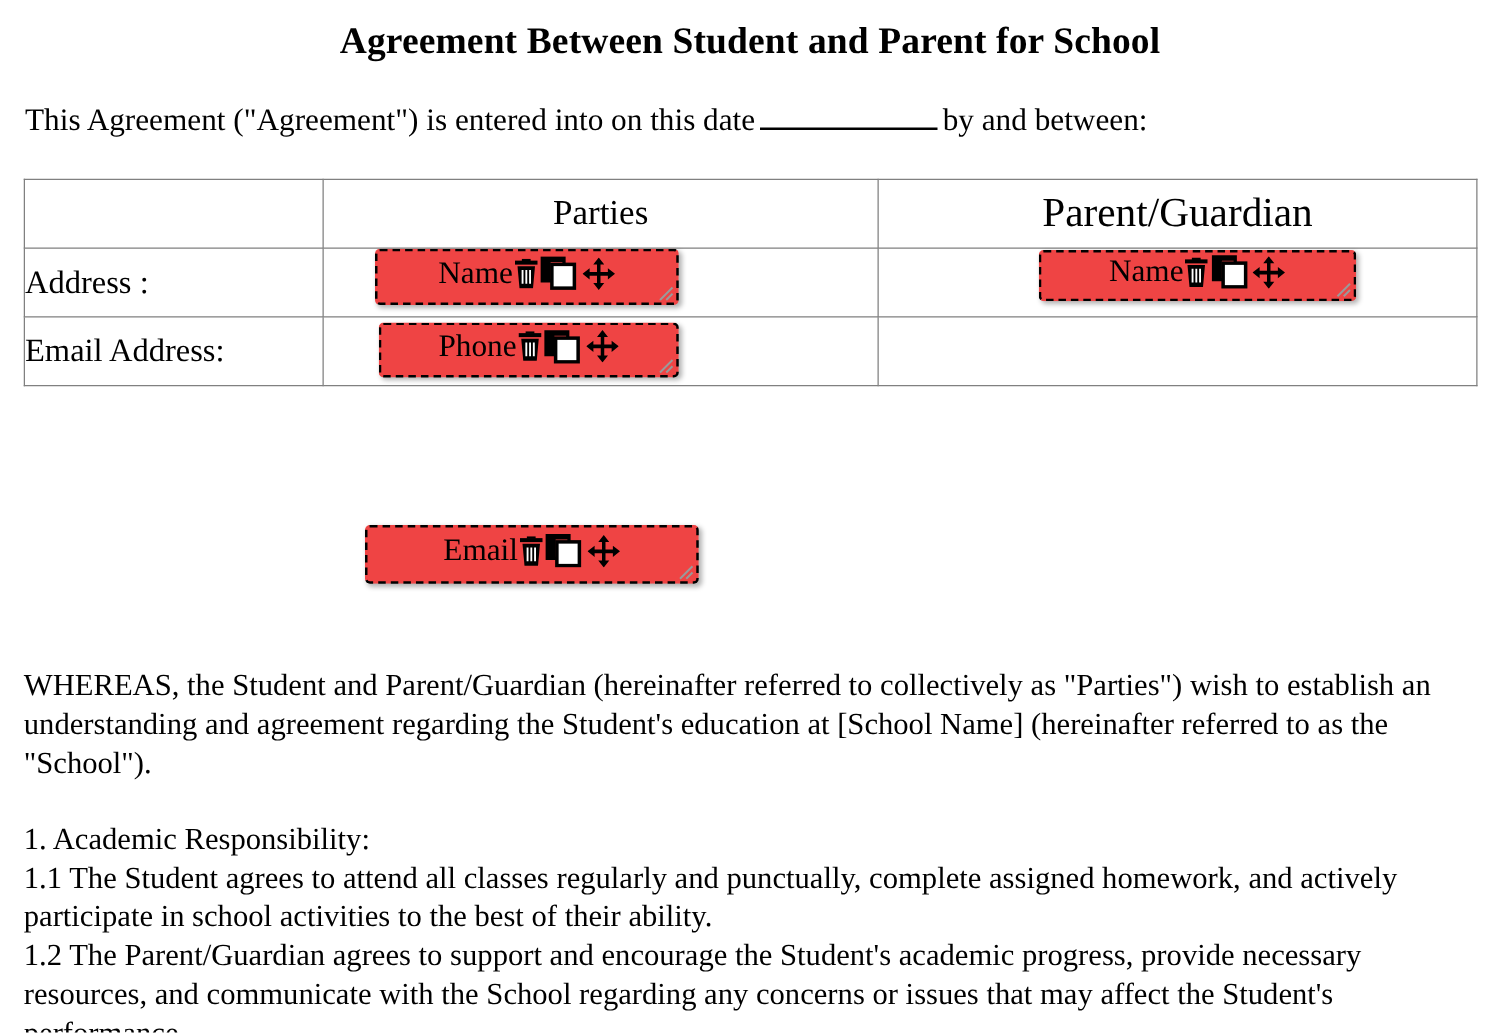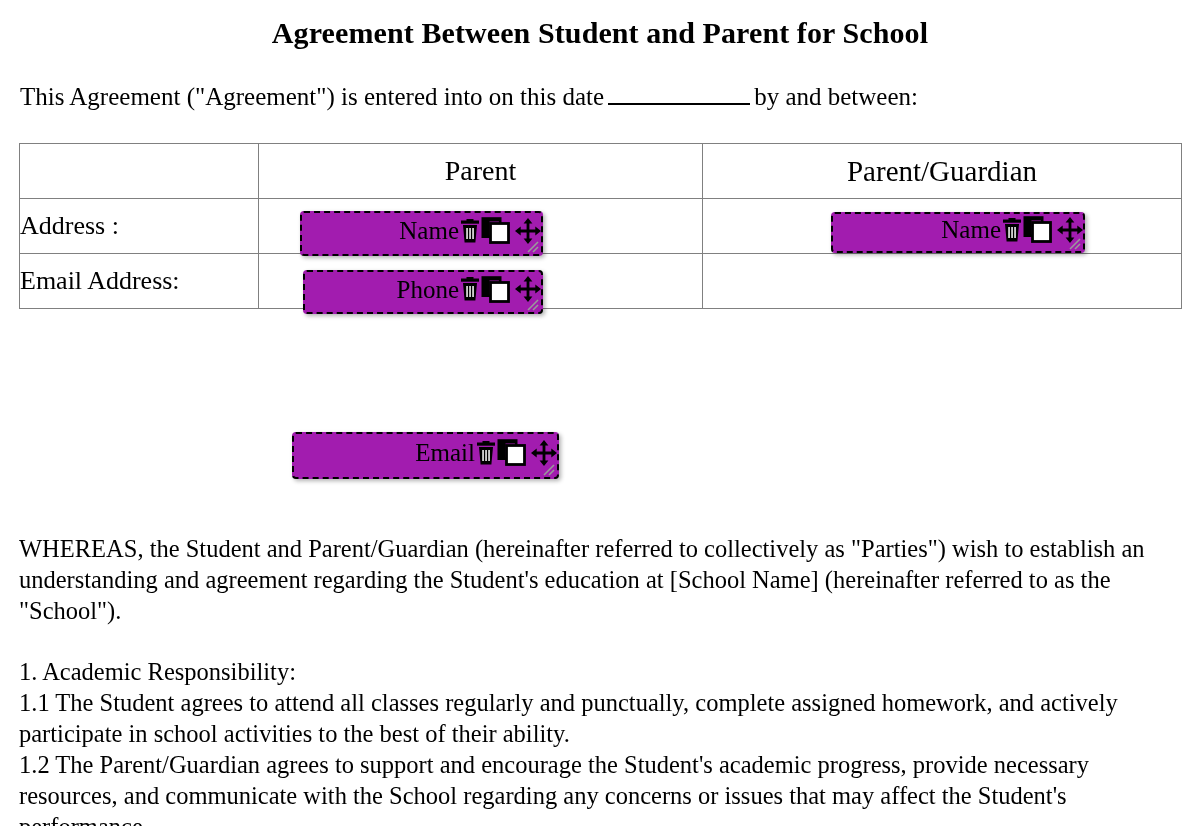--- a/index.html
+++ b/index.html
@@ -78,41 +78,40 @@
   .hdr-row td { height: 54px; }
   .body-row td { height: 54px; }
 
   .hdr-cell {
     text-align: center;
     font-size: 28px;
     line-height: 34px;
     padding-bottom: 2px;
   }
   .hdr-parent {
-    font-size: 29px;
+    font-size: 33px;
   }
   .label-cell {
     font-size: 26px;
     padding-left: 10px;
     line-height: 30px;
   }
 
   
   .widget {
     position: absolute;
     box-sizing: border-box;
     border: 2px dashed #000000;
     border-radius: 4px;
-    background: #a21caf;
+    background: #ef4444;
     box-shadow: 2px 2px 4px rgba(0,0,0,0.30);
     display: flex;
     align-items: center;
-    justify-content: flex-end;
+    justify-content: center;
     z-index: 5;
-    margin-top: 12px;
   }
   .widget-inner {
     display: flex;
     align-items: center;
     justify-content: center;
     gap: 0px;
     transform: translateY(-3px);
   }
   .widget-label {
     font-size: 25px;
@@ -170,21 +169,21 @@
 
   <table class="info-table">
     <colgroup>
       <col class="col-label">
         <col class="col-stud">
         <col class="col-parent">
     </colgroup>
     <tbody>
       <tr class="hdr-row">
         <td class="hdr-cell"></td>
-        <td class="hdr-cell">Parent</td>
+        <td class="hdr-cell">Parties</td>
         <td class="hdr-cell hdr-parent">Parent/Guardian</td>
       </tr>
 
 
 
       <tr class="body-row">
         <td class="label-cell">Address :</td>
         <td></td>
         <td></td>
       </tr>

